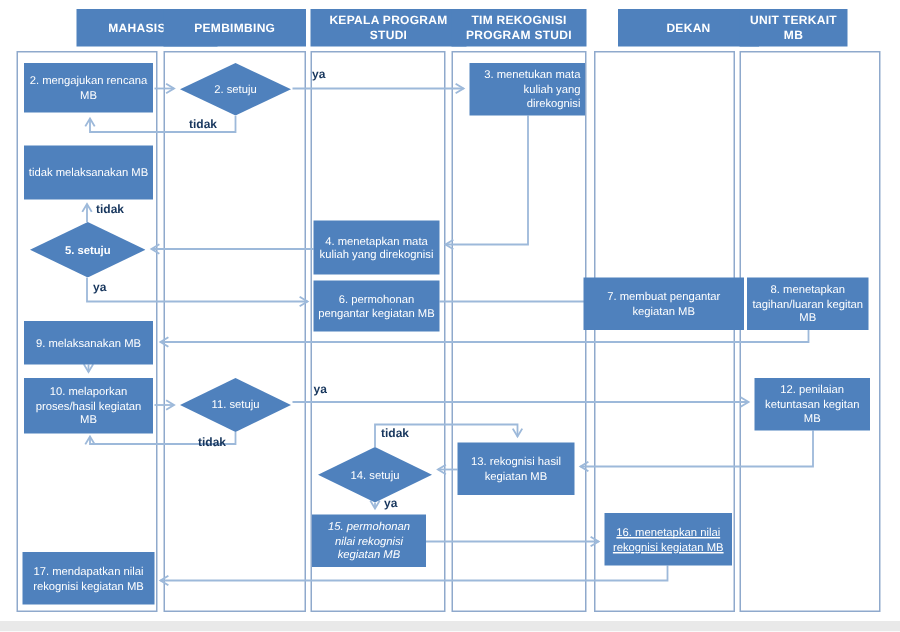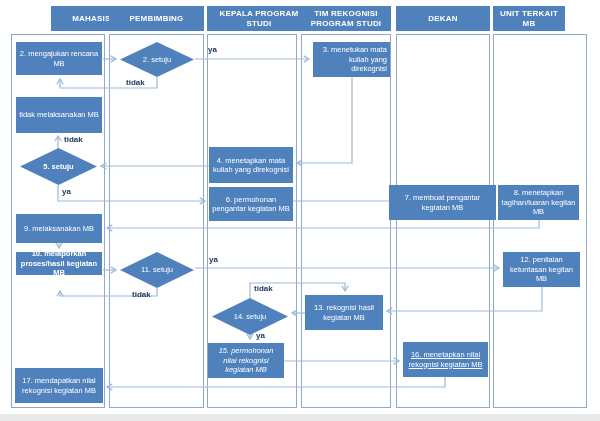--- a/index.html
+++ b/index.html
@@ -32,21 +32,21 @@
   #wires{position:absolute;left:0;top:0;z-index:2;pointer-events:none;}
   .bottom-strip{position:absolute;left:0;bottom:0;width:600px;height:7px;background:#e9e9e9;}
 </style>
 </head>
 <body>
 
 <div class="lane-header" style="left:11px;width:94px;margin-left:40px;">MAHASISWA</div>
 <div class="lane-header" style="left:109px;width:95px;">PEMBIMBING</div>
 <div class="lane-header" style="left:207px;width:104px;">KEPALA PROGRAM STUDI</div>
 <div class="lane-header" style="left:301px;width:90px;">TIM REKOGNISI PROGRAM STUDI</div>
-<div class="lane-header" style="left:396px;width:94px;">DEKAN</div>
+<div class="lane-header" style="left:412px;width:94px;">DEKAN</div>
 <div class="lane-header" style="left:493px;width:72px;">UNIT TERKAIT MB</div>
 
 <div class="lane-body" style="left:11px;width:94px;"></div>
 <div class="lane-body" style="left:109px;width:95px;"></div>
 <div class="lane-body" style="left:207px;width:90px;"></div>
 <div class="lane-body" style="left:301px;width:90px;"></div>
 <div class="lane-body" style="left:396px;width:94px;"></div>
 <div class="lane-body" style="left:493px;width:94px;"></div>
 
 <svg id="wires" width="600" height="421">
@@ -82,21 +82,21 @@
 <div class="node" style="left:16px;top:42px;width:86px;height:33px;">2. mengajukan rencana MB</div>
 <div class="node diamond" style="left:120px;top:42px;width:74px;height:35px;">2. setuju</div>
 <div class="node" style="left:313px;top:42px;width:77px;height:35px;text-align:right;">3. menetukan mata kuliah yang direkognisi</div>
 <div class="node" style="left:16px;top:97px;width:86px;height:36px;">tidak melaksanakan MB</div>
 <div class="node" style="left:209px;top:147px;width:84px;height:36px;">4. menetapkan mata kuliah yang direkognisi</div>
 <div class="node diamond" style="left:20px;top:148px;width:77px;height:37px;font-weight:bold;">5. setuju</div>
 <div class="node" style="left:209px;top:187px;width:84px;height:34px;">6. permohonan pengantar kegiatan MB</div>
 <div class="node" style="left:389px;top:185px;width:107px;height:35px;">7. membuat pengantar kegiatan MB</div>
 <div class="node" style="left:498px;top:185px;width:81px;height:35px;">8. menetapkan tagihan/luaran kegitan MB</div>
 <div class="node" style="left:16px;top:214px;width:86px;height:29px;">9. melaksanakan MB</div>
-<div class="node" style="left:16px;top:252px;width:86px;height:23px;font-weight:bold;">10. melaporkan proses/hasil kegiatan MB</div>
+<div class="node" style="left:16px;top:252px;width:86px;height:37px;">10. melaporkan proses/hasil kegiatan MB</div>
 <div class="node diamond" style="left:120px;top:252px;width:74px;height:36px;">11. setuju</div>
 <div class="node" style="left:503px;top:252px;width:77px;height:35px;">12. penilaian ketuntasan kegitan MB</div>
 <div class="node" style="left:305px;top:295px;width:78px;height:35px;">13. rekognisi hasil kegiatan MB</div>
 <div class="node diamond" style="left:212px;top:298px;width:76px;height:37px;">14. setuju</div>
 <div class="node" style="left:208px;top:343px;width:76px;height:35px;font-style:italic;">15. permohonan nilai rekognisi kegiatan MB</div>
 <div class="node" style="left:403px;top:342px;width:85px;height:35px;text-decoration:underline;">16. menetapkan nilai rekognisi kegiatan MB</div>
 <div class="node" style="left:15px;top:368px;width:88px;height:35px;">17. mendapatkan nilai rekognisi kegiatan MB</div>
 
 <span class="edge-label" style="left:208px;top:45px;">ya</span>
 <span class="edge-label" style="left:126px;top:78px;">tidak</span>

